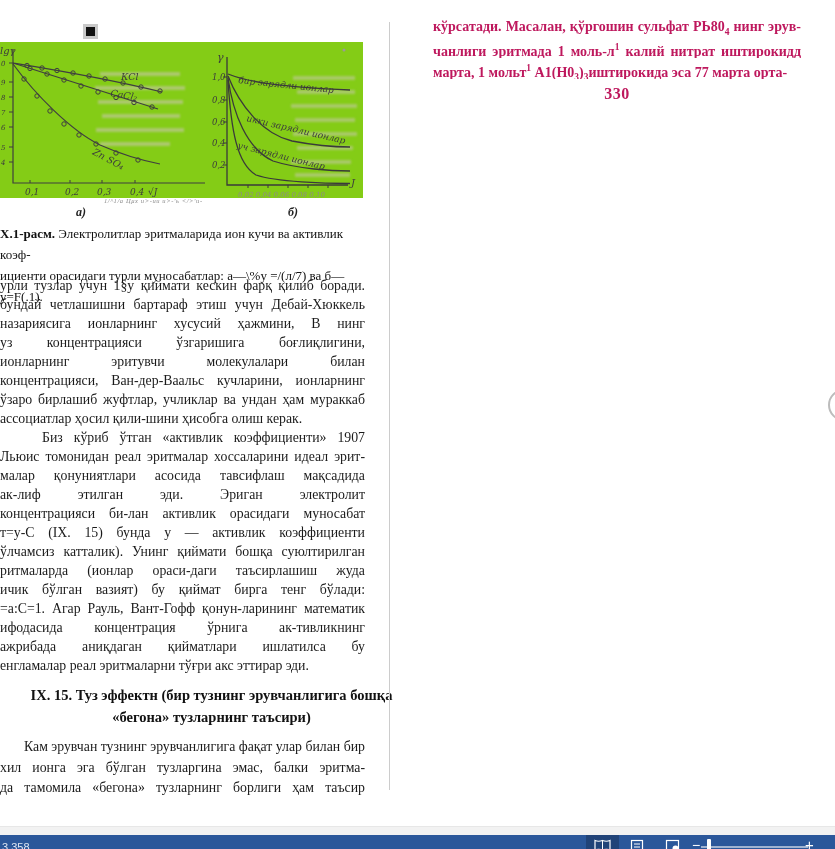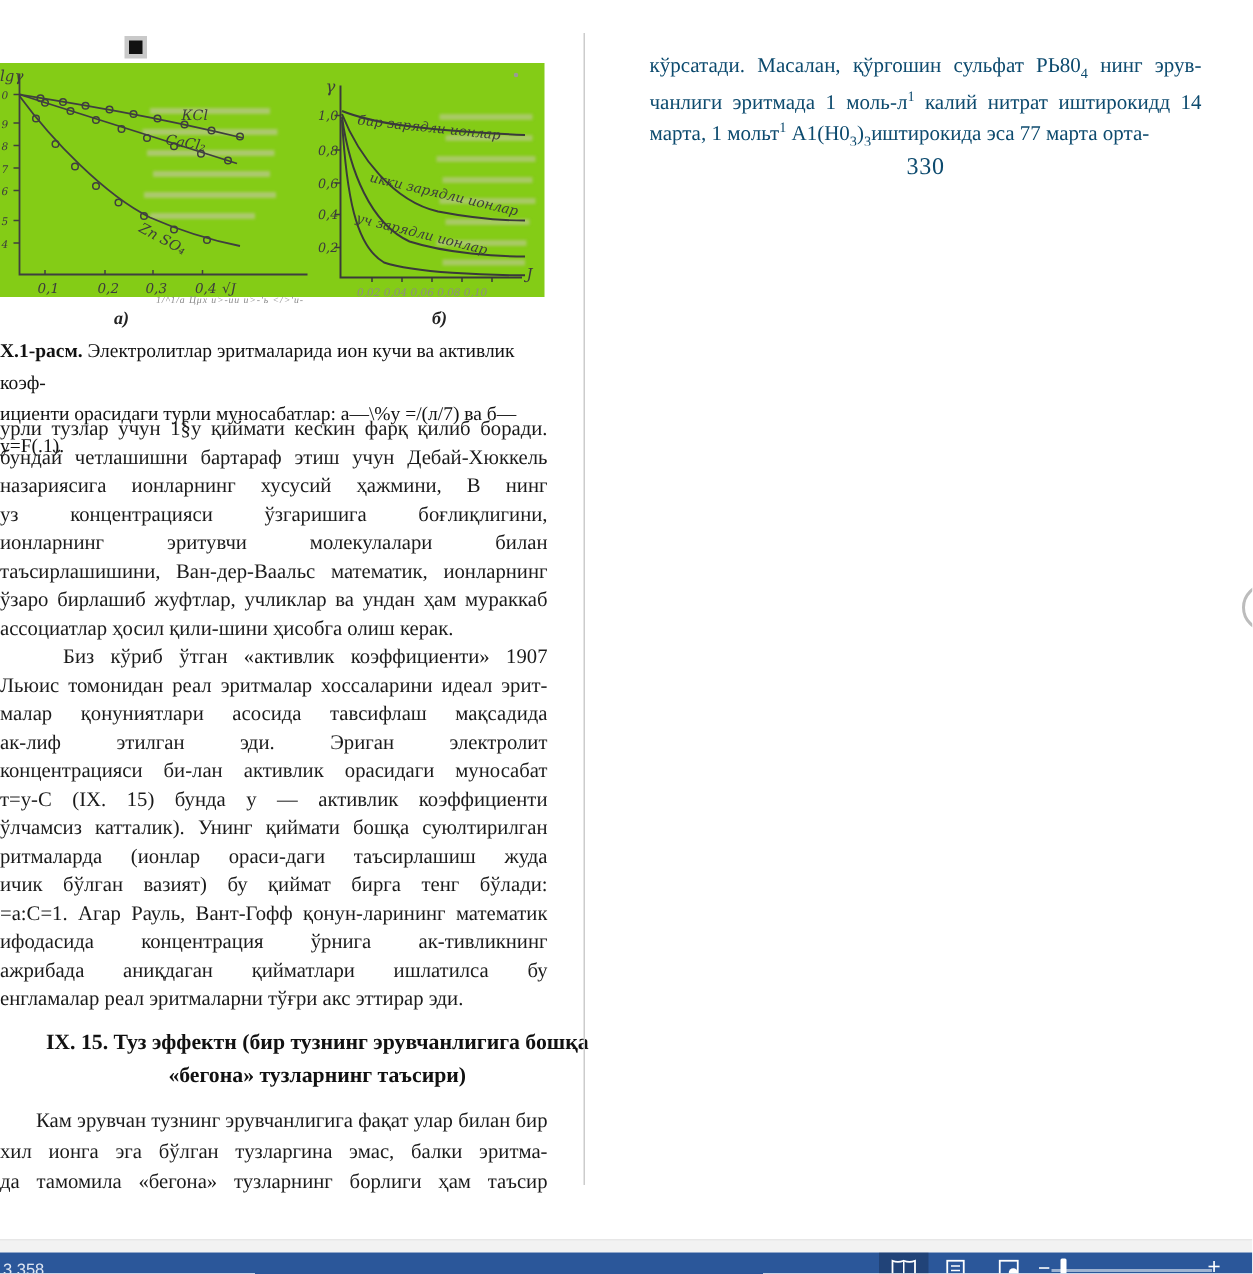--- a/index.html
+++ b/index.html
@@ -33,21 +33,21 @@
   .heading{position:absolute;left:0;top:684px;width:365px;text-align:center;
            font-weight:bold;font-size:14.5px;line-height:22px;color:#111;padding-left:29px;}
 
   .body2{position:absolute;left:0;top:737px;width:365px;}
   .tl2{height:20.5px;line-height:20.5px;font-size:13.8px;overflow:hidden;
        text-align:justify;text-align-last:justify;}
   .tl2.ind{padding-left:24px;}
 
   .divider{position:absolute;left:389px;top:22px;width:1px;height:768px;background:#cccccc;}
 
-  .rightcol{position:absolute;left:433px;top:34px;width:368px;font-size:14px;color:#0c4a6e;}
+  .rightcol{position:absolute;left:433px;top:16px;width:368px;font-size:14px;color:#be185d;font-weight:bold;}
   .rl{line-height:21px;height:21px;overflow:hidden;text-align:justify;text-align-last:justify;}
   .rl.last{text-align-last:auto;}
   .rl sub,.rl sup{font-size:9.5px;}
   .pagenum{margin-top:6px;text-align:center;font-size:16px;letter-spacing:.5px;}
 
   .edge-circle{position:absolute;left:828px;top:389px;width:28px;height:28px;border:2px solid #bcbcbc;
                border-radius:50%;background:#fff;}
 
   .gray-strip{position:absolute;left:0;top:826px;width:835px;height:9px;background:#f2f2f2;
               border-top:1px solid #e7e7e7;box-sizing:border-box;}
@@ -216,21 +216,21 @@
     <div><span class="b">Х.1-расм.</span><span> Электролитлар эритмаларида ион кучи ва активлик коэф-</span></div>
     <div>ициенти орасидаги турли муносабатлар: а—\%у =/(л/7) ва б—у=F(.1).</div>
   </div>
 
   <div class="body1">
     <div class="tl">урли тузлар учун 1§у қиймати кескин фарқ қилиб боради.</div>
     <div class="tl">бундай четлашишни бартараф этиш учун Дебай-Хюккель</div>
     <div class="tl">назариясига ионларнинг хусусий ҳажмини, В нинг</div>
     <div class="tl">уз концентрацияси ўзгаришига боғлиқлигини,</div>
     <div class="tl">ионларнинг эритувчи молекулалари билан</div>
-    <div class="tl">таъсирлашишини, Ван-дер-Ваальс математик, ионларнинг</div>
+    <div class="tl">концентрацияси, Ван-дер-Ваальс кучларини, ионларнинг</div>
     <div class="tl">ўзаро бирлашиб жуфтлар, учликлар ва ундан ҳам мураккаб</div>
     <div class="tl nj">ассоциатлар ҳосил қили-шини ҳисобга олиш керак.</div>
     <div class="tl ind">Биз кўриб ўтган «активлик коэффициенти» 1907 йилда</div>
     <div class="tl">Льюис томонидан реал эритмалар хоссаларини идеал эрит-</div>
     <div class="tl">малар қонуниятлари асосида тавсифлаш мақсадида</div>
     <div class="tl">ак-лиф этилган эди. Эриган электролит</div>
     <div class="tl">концентрацияси би-лан активлик орасидаги муносабат</div>
     <div class="tl">т=у-С (IX. 15) бунда у — активлик коэффициенти</div>
     <div class="tl">ўлчамсиз катталик). Унинг қиймати бошқа суюлтирилган</div>
     <div class="tl">ритмаларда (ионлар ораси-даги таъсирлашиш жуда</div>

